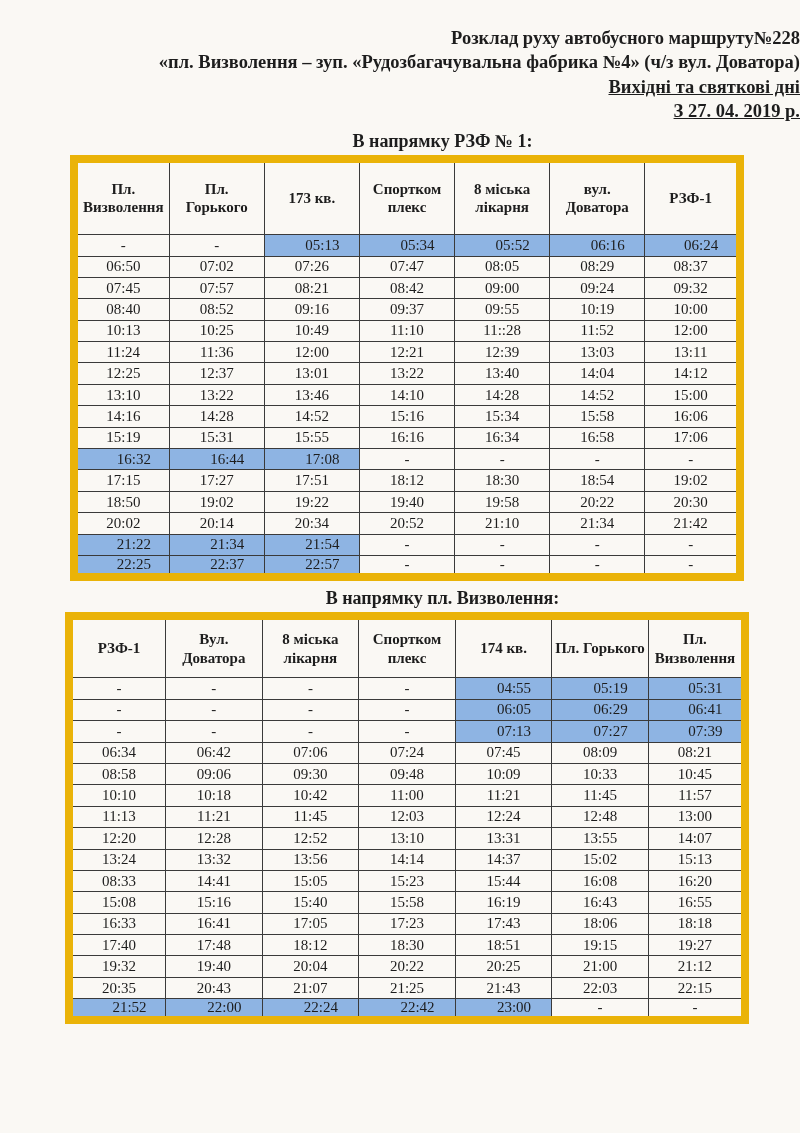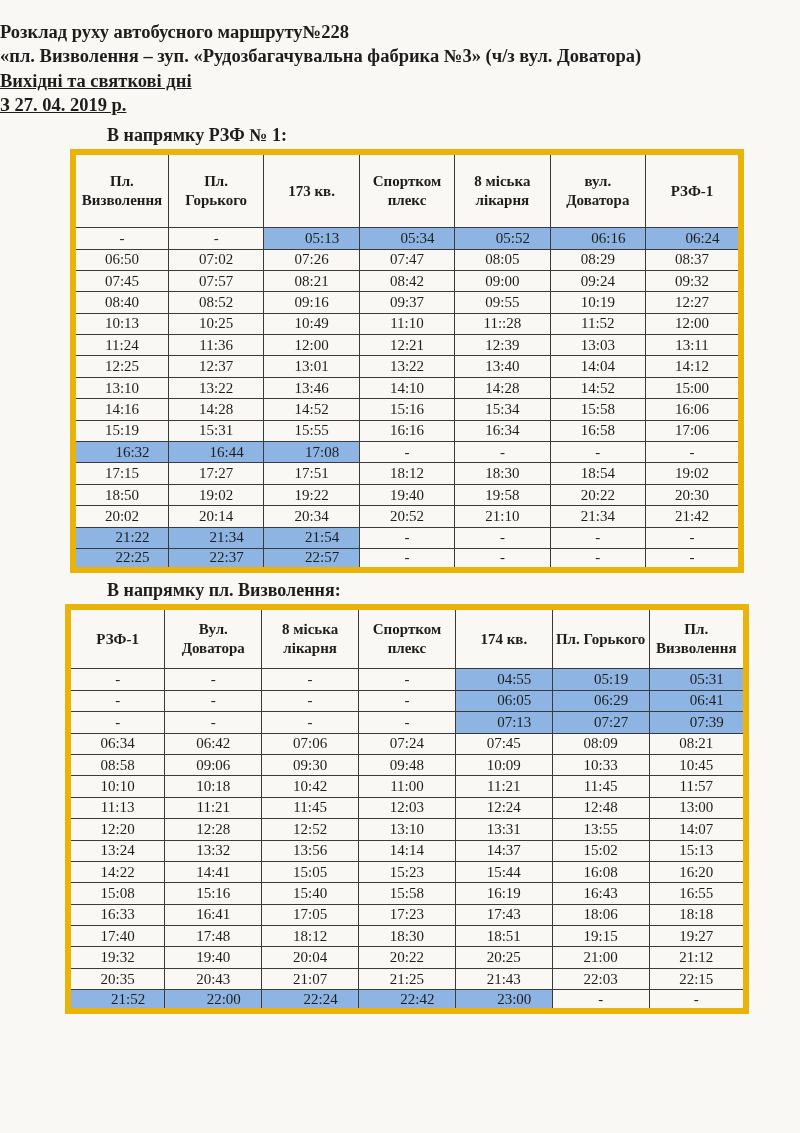--- a/index.html
+++ b/index.html
@@ -5,31 +5,32 @@
   :root { --hl: #8eb4e3; --border: #3a3a3a; --text: #1d1d1d; }
   * { box-sizing: border-box; }
   html, body { margin: 0; padding: 0; }
   body {
     width: 800px; height: 1133px;
     background: #faf8f4;
     font-family: "Liberation Serif", "DejaVu Serif", serif;
     color: var(--text);
     overflow: hidden;
   }
-  .titles { text-align: left; padding-top: 20px; line-height: 1.32; }
+  .titles { text-align: right; padding-top: 26px; line-height: 1.32; }
   .title-line { font-weight: bold; font-size: 18.5px; }
   .title-line.underlined { text-decoration: underline; }
   .section-label {
     font-size: 18px; font-weight: bold;
-    margin: 7px 0 3px 107px;
+    margin: 7px 0 3px 85px;
+    text-align: center;
   }
   table {
     border-collapse: collapse;
     table-layout: fixed;
-    border: 6px solid #eab308;
+    border: 8px solid #eab308;
   }
   table.t-first  { margin-left: 70px; width: 674px; }
   table.t-second { margin-left: 65px; width: 684px; }
   th, td {
     border: 1px solid var(--border);
     text-align: center; vertical-align: middle;
     overflow: hidden;
   }
   th {
     font-size: 15px; font-weight: bold;
@@ -42,21 +43,21 @@
     font-size: 15px; font-weight: normal;
     height: 21.4px; padding: 0 2px; line-height: 1;
   }
   td.hl { background: var(--hl); padding-left: 23px; }
 </style>
 </head>
 <body style="background: rgb(250, 248, 244);">
 
 <div class="titles">
   <div class="title-line">Розклад руху автобусного маршруту№228</div>
-  <div class="title-line">«пл. Визволення – зуп. «Рудозбагачувальна фабрика №3» (ч/з вул. Доватора)</div>
+  <div class="title-line">«пл. Визволення – зуп. «Рудозбагачувальна фабрика №4» (ч/з вул. Доватора)</div>
   <div class="title-line underlined">Вихідні та святкові дні</div>
   <div class="title-line underlined">З 27. 04. 2019 р.</div>
 </div>
 
 <div class="section-label">В напрямку РЗФ № 1:</div>
 <table class="t-first">
   <thead>
       <tr>
         <th>Пл. Визволення</th>
         <th>Пл. Горького</th>
@@ -95,21 +96,21 @@
         <td>09:24</td>
         <td>09:32</td>
       </tr>
       <tr>
         <td>08:40</td>
         <td>08:52</td>
         <td>09:16</td>
         <td>09:37</td>
         <td>09:55</td>
         <td>10:19</td>
-        <td>12:27</td>
+        <td>10:00</td>
       </tr>
       <tr>
         <td>10:13</td>
         <td>10:25</td>
         <td>10:49</td>
         <td>11:10</td>
         <td>11::28</td>
         <td>11:52</td>
         <td>12:00</td>
       </tr>
@@ -304,21 +305,21 @@
       <tr>
         <td>13:24</td>
         <td>13:32</td>
         <td>13:56</td>
         <td>14:14</td>
         <td>14:37</td>
         <td>15:02</td>
         <td>15:13</td>
       </tr>
       <tr>
-        <td>14:22</td>
+        <td>08:33</td>
         <td>14:41</td>
         <td>15:05</td>
         <td>15:23</td>
         <td>15:44</td>
         <td>16:08</td>
         <td>16:20</td>
       </tr>
       <tr>
         <td>15:08</td>
         <td>15:16</td>

